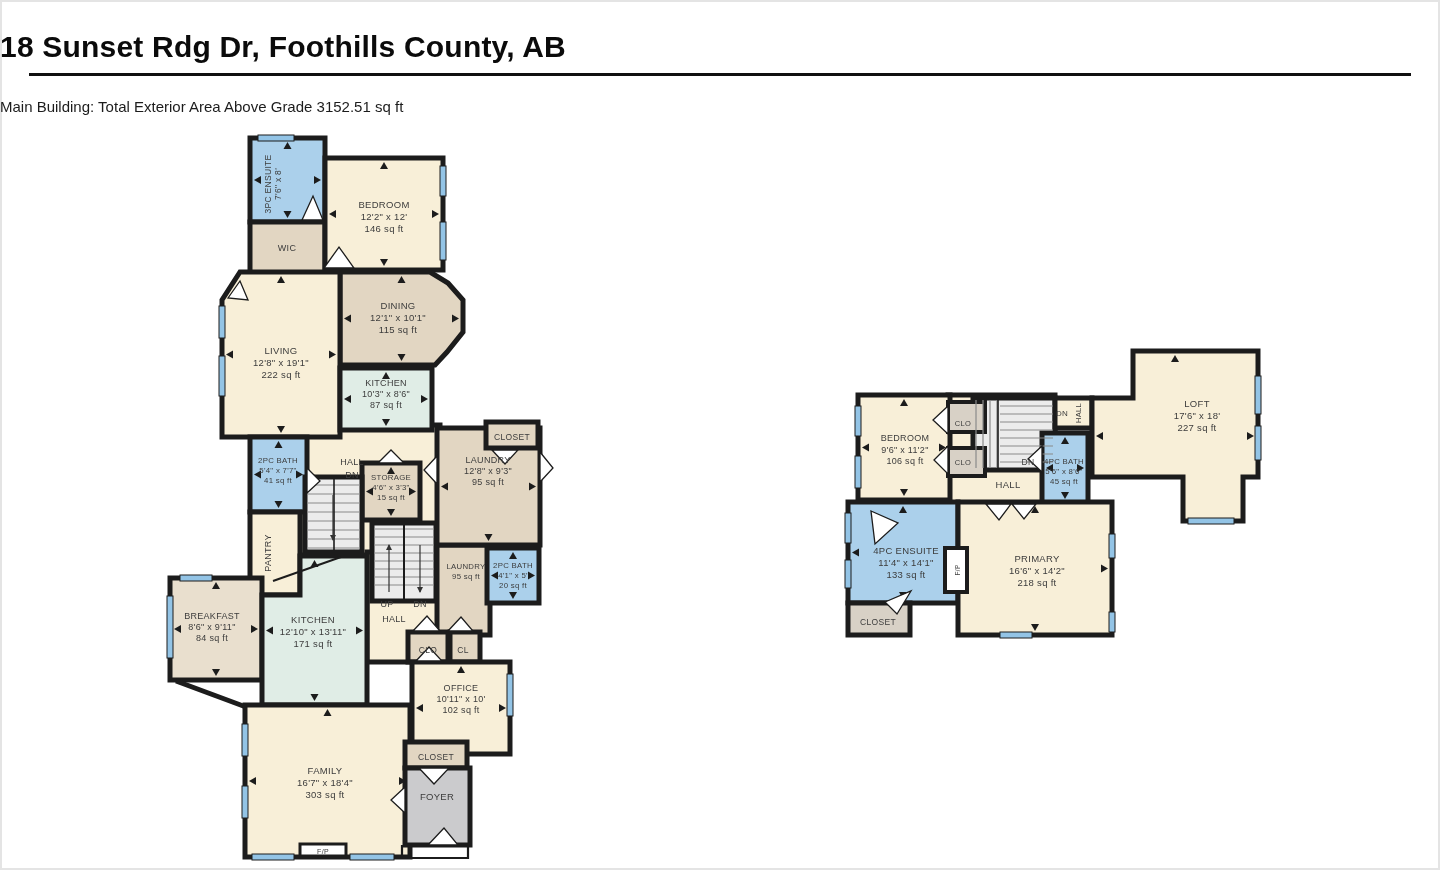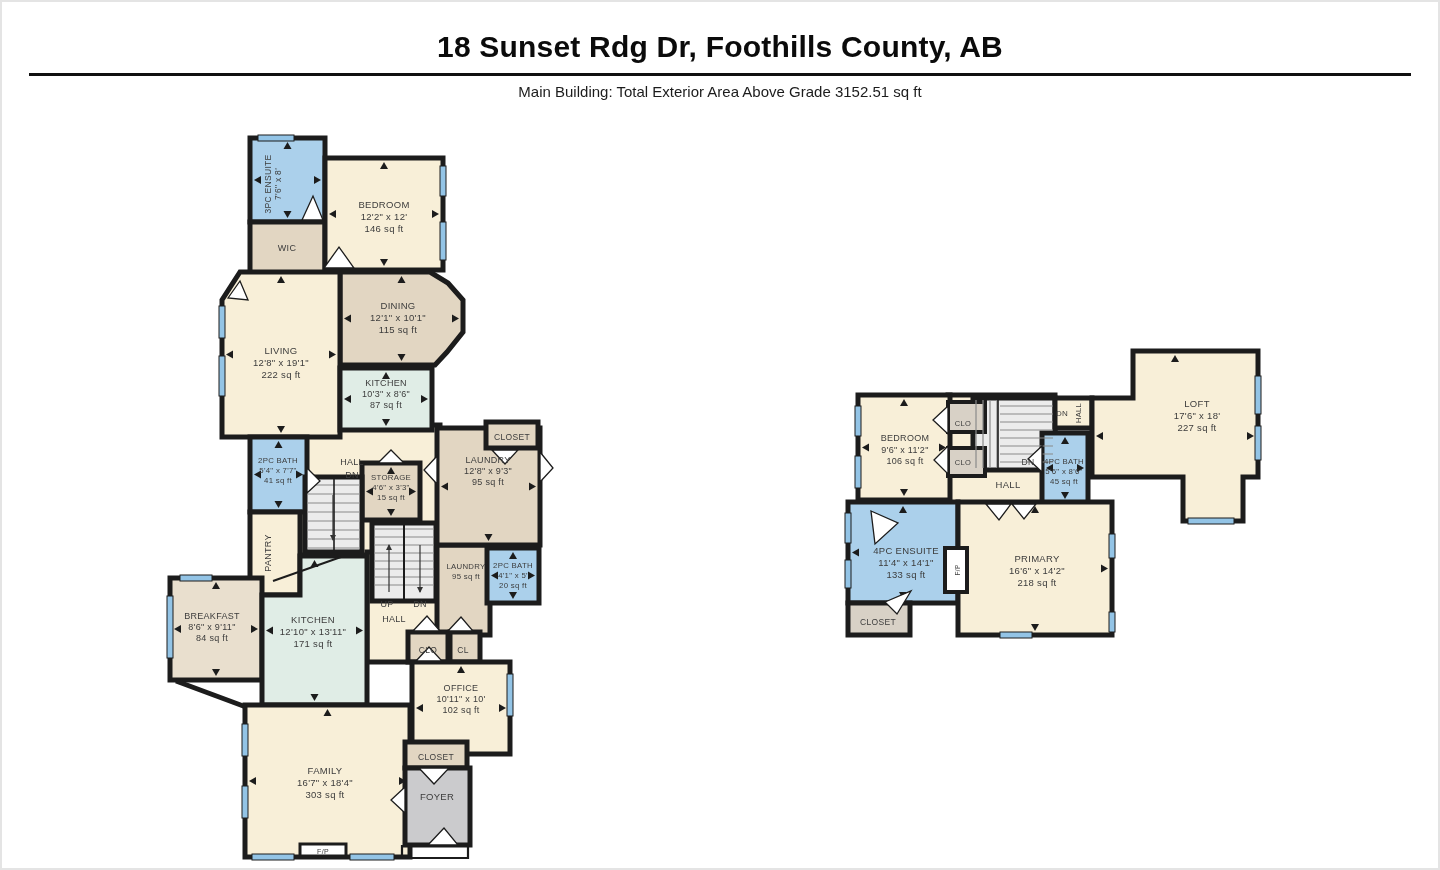--- a/index.html
+++ b/index.html
@@ -1,24 +1,24 @@
 <!DOCTYPE html>
 <html><head>
 <meta charset="utf-8">
 <style>
   html,body{margin:0;padding:0;background:#ffffff;}
   .page{
     position:relative;width:1440px;height:870px;background:#ffffff;
     font-family:"Liberation Sans", sans-serif;overflow:hidden;
     box-shadow:inset 0 0 0 2px #e4e4e4;
   }
-  .hdr{position:absolute;left:0;top:0;width:1440px;text-align:center;z-index:5;}
+  .hdr{position:absolute;left:0;top:0;width:1440px;z-index:5;}
   .title{margin:0;padding-top:30px;font-size:30px;font-weight:700;color:#0b0b0b;letter-spacing:.2px;}
   .rule{width:1382px;height:3px;background:#101010;margin:9px auto 0 auto;}
-  .subtitle{margin-top:7px;font-size:15px;color:#1c1c1c;}
+  .subtitle{margin-top:22px;font-size:15px;color:#1c1c1c;}
   svg{position:absolute;left:0;top:0;}
   text{pointer-events:none;}
 </style>
 </head>
 <body>
 
 <div class="page">
   <div class="hdr">
     <h1 class="title">18 Sunset Rdg Dr, Foothills County, AB</h1>
     <div class="rule"></div>

